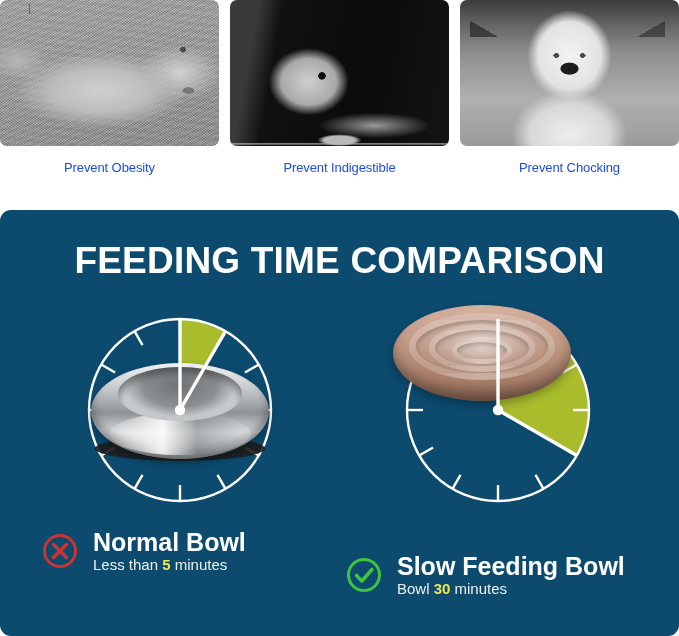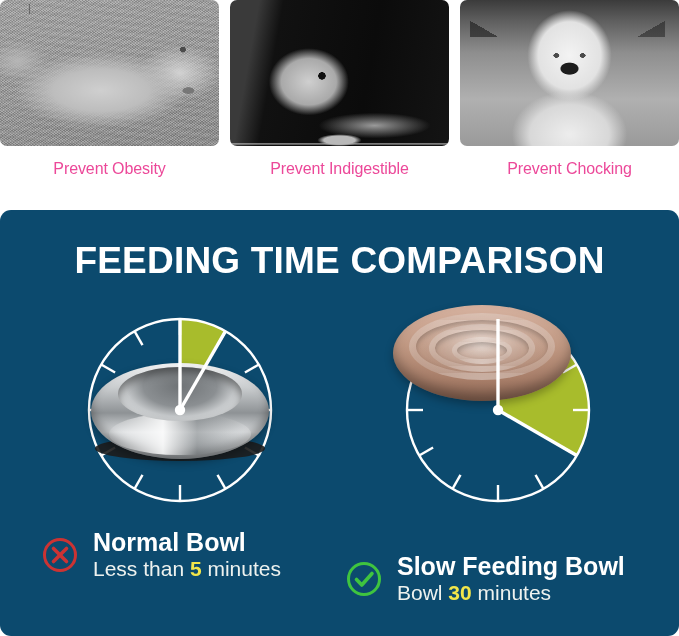--- a/index.html
+++ b/index.html
@@ -23,22 +23,22 @@
   }
   .photo-frame {
     width: 100%; height: 146px;
     border-radius: 7px; overflow: hidden;
     position: relative;
     filter: grayscale(100%);
     background: #8a8a8a;
   }
   .photo-caption {
     margin-top: 14px;
-    font-size: 16px;
-    color: #ec4899;
+    font-size: 13px;
+    color: #1d4ed8;
     letter-spacing: -0.1px;
     white-space: nowrap;
   }
 
   
   .p1 {
     background:
       radial-gradient(ellipse 120px 52px at 46% 62%, #cfcfcf 0%, #bdbdbd 40%, rgba(175,175,175,0) 72%),
       radial-gradient(ellipse 60px 40px at 82% 50%, #d2d2d2 0%, rgba(190,190,190,0) 70%),
       radial-gradient(ellipse 40px 26px at 8% 42%, #b6b6b6 0%, rgba(170,170,170,0) 75%),
@@ -162,21 +162,21 @@
   .legend { position: absolute; top: 318px; width: 100%; height: 80px; padding-left: 20px; }
   .legend-item { position: absolute; display: flex; align-items: center; gap: 13px; }
   .legend-item.left  { left: 40px; }
   .legend-item.right { left: 344px; margin-top: 24px; }
   .legend-text { display: flex; flex-direction: column; }
   .legend-title {
     font-size: 25px; font-weight: 700; color: #ffffff;
     line-height: 1.12; white-space: nowrap;
   }
   .legend-sub {
-    font-size: 21px; color: #eef2ef; line-height: 1.2;
+    font-size: 15px; color: #eef2ef; line-height: 1.2;
     white-space: nowrap;
   }
   .legend-sub .hl { color: #f2e64a; font-weight: 700; }
 </style>
 </head>
 <body>
 
 <div id="root">
 
   <div class="photo-strip">

